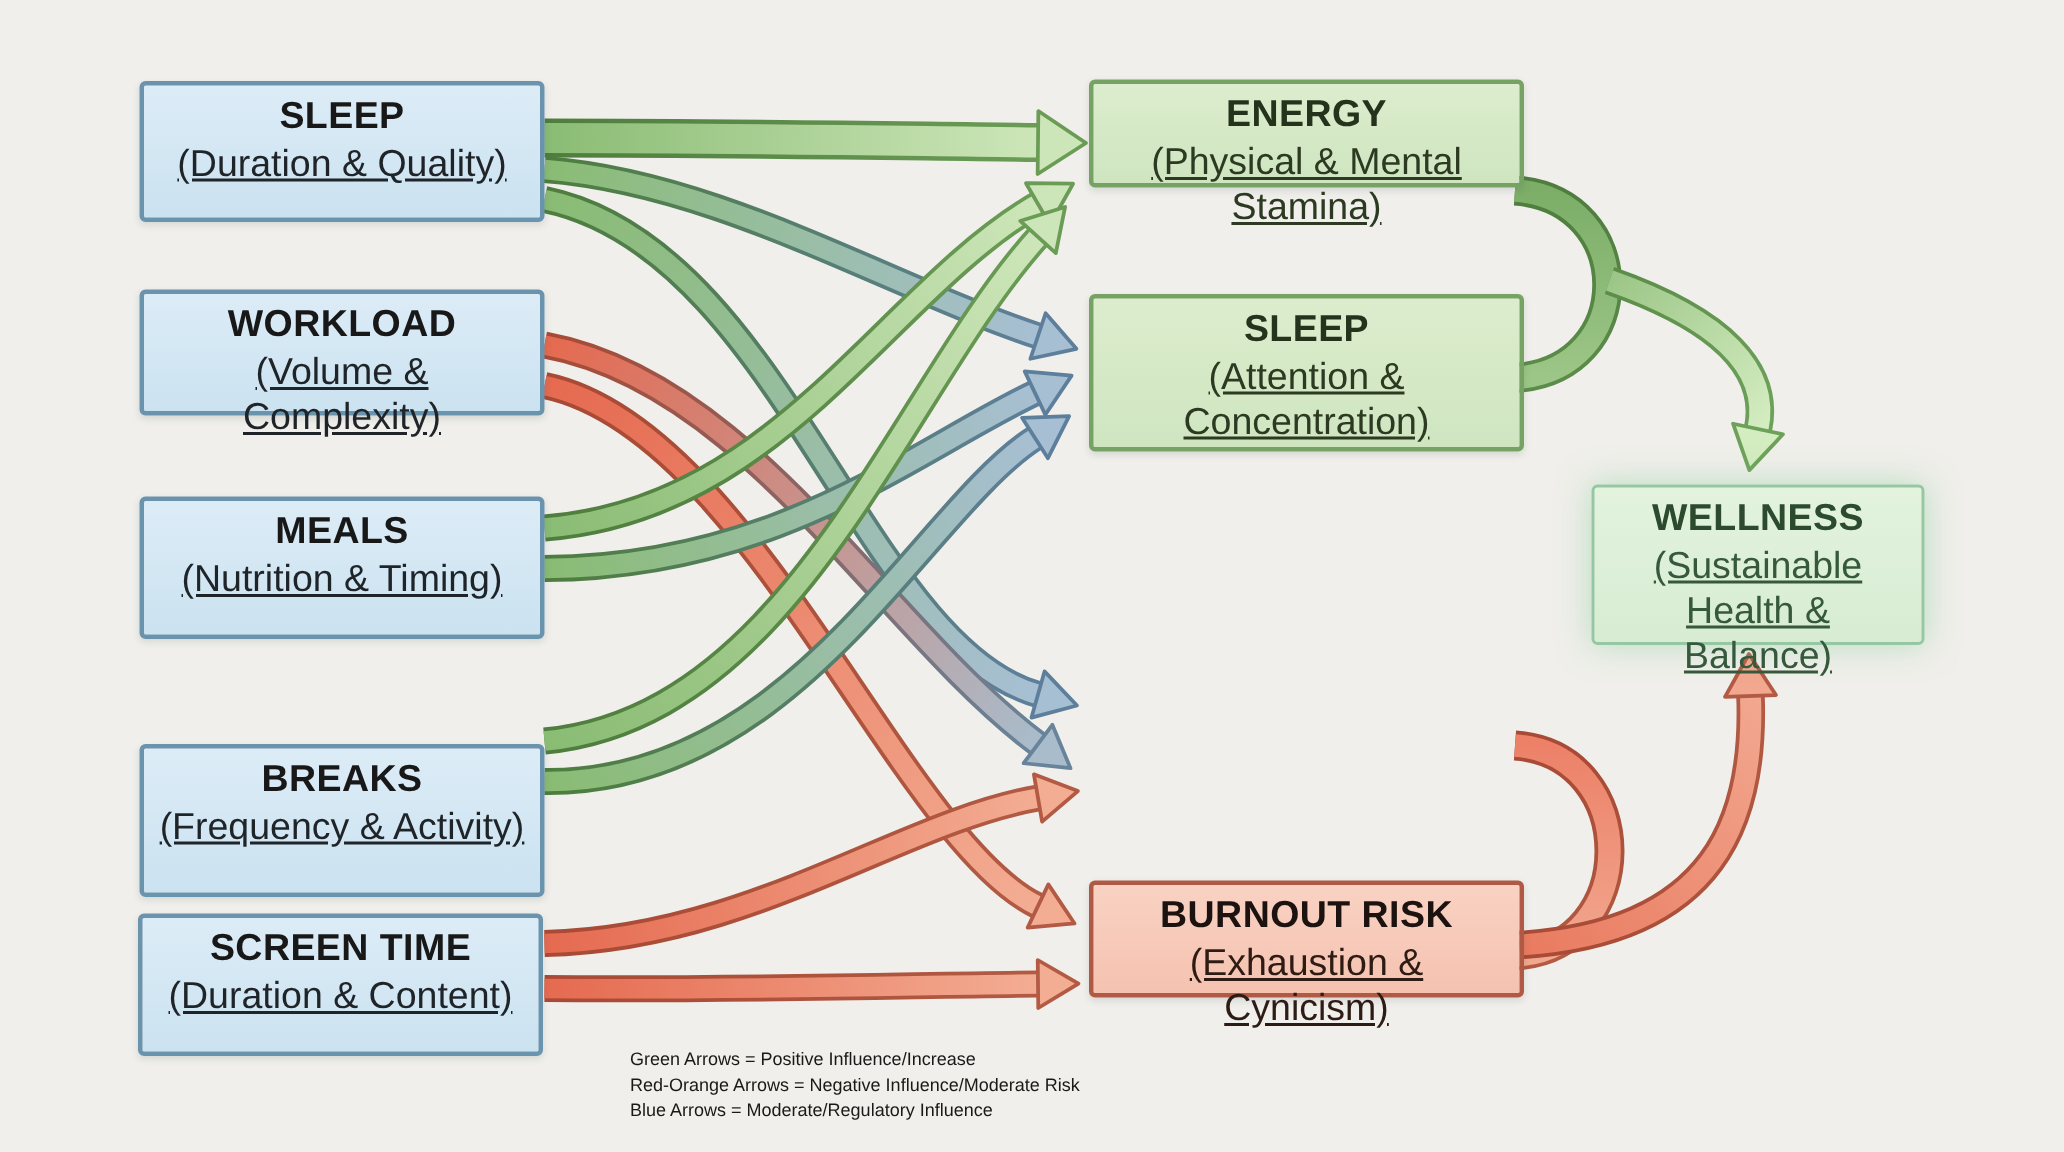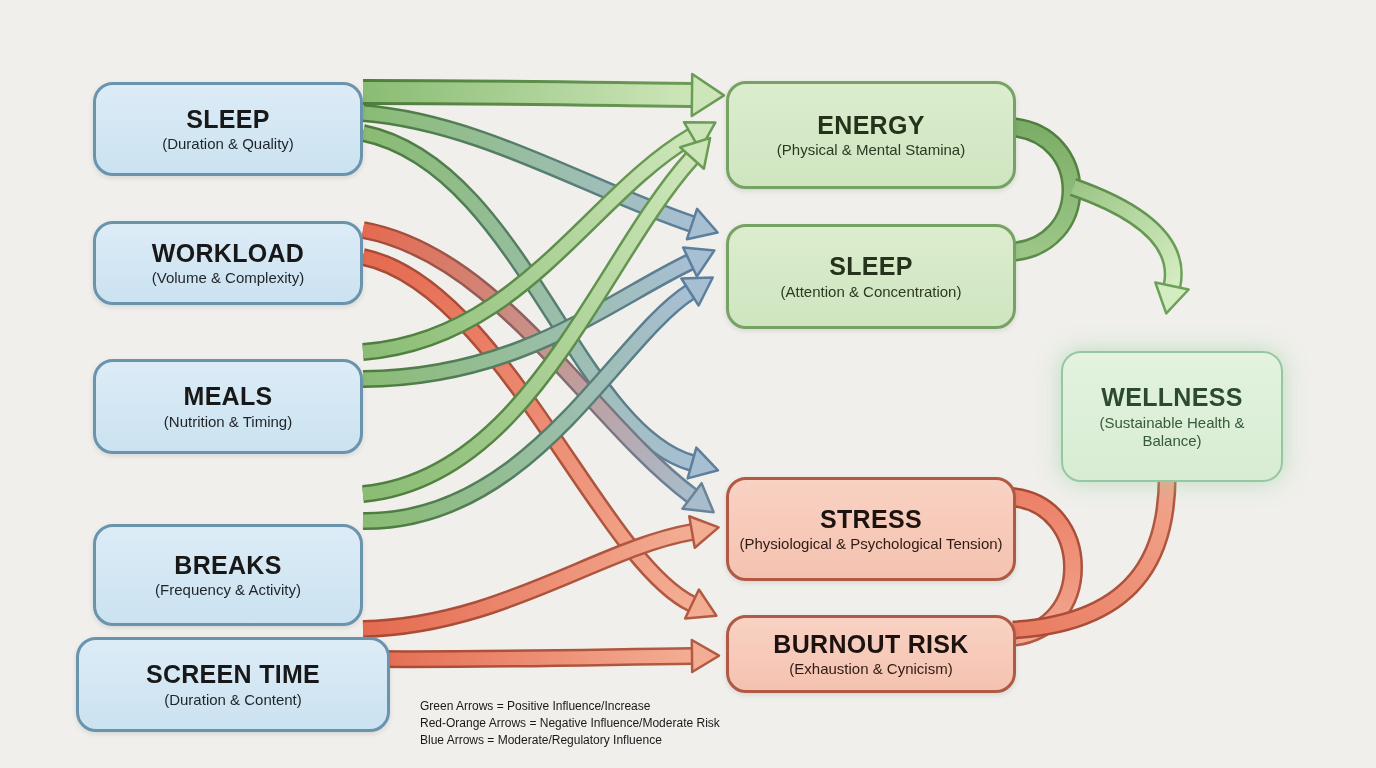--- a/index.html
+++ b/index.html
@@ -6,28 +6,27 @@
   #stage{
     position:relative;
     width:1376px;height:768px;
     background:#f0efeb;
     overflow:hidden;
     font-family:"Liberation Sans", sans-serif;
   }
   #arrow-layer{position:absolute;left:0;top:0;z-index:1;}
   .node{
     position:absolute;z-index:2;
-    display:flex;flex-direction:column;align-items:center;justify-content:center;
-    border-radius:20px;box-sizing:border-box;
+    display:flex;flex-direction:column;align-items:center;justify-content:flex-start;
+    border-radius:4px;box-sizing:border-box;
     text-align:center;padding:6px 10px;
     box-shadow:0 2px 5px rgba(60,70,80,.14);
-    margin-top:28px;
   }
   .node .title{font-weight:bold;font-size:25px;letter-spacing:.3px;line-height:1.15;}
-  .node .subtitle{font-size:15px;line-height:1.2;margin-top:2px;}
+  .node .subtitle{font-size:25px;line-height:1.2;margin-top:2px;text-decoration:underline;}
   .node-blue{background:linear-gradient(180deg,#dcecf7 0%,#cbe2f0 100%);border:3px solid #6a93ad;}
   .node-blue .title{color:#181818;}
   .node-blue .subtitle{color:#1f2429;}
   .node-green{background:linear-gradient(180deg,#dcedcd 0%,#cfe5c0 100%);border:3px solid #76a264;}
   .node-green .title{color:#26331c;}
   .node-green .subtitle{color:#2c3a22;}
   .node-red{background:linear-gradient(180deg,#f9d2c3 0%,#f5c2b0 100%);border:3px solid #b05a46;}
   .node-red .title{color:#1c1310;}
   .node-red .subtitle{color:#2e1b14;}
   .node-wellness{background:linear-gradient(180deg,#e3f3de 0%,#d7ecd3 100%);border:2.5px solid #95c8a2;
@@ -250,42 +249,38 @@
     <div class="subtitle">(Volume &amp; Complexity)</div>
   </div>
   <div class="node node-blue" style="left:93px;top:331px;width:270px;height:95px;">
     <div class="title">MEALS</div>
     <div class="subtitle">(Nutrition &amp; Timing)</div>
   </div>
   <div class="node node-blue" style="left:93px;top:496px;width:270px;height:102px;">
     <div class="title">BREAKS</div>
     <div class="subtitle">(Frequency &amp; Activity)</div>
   </div>
-  <div class="node node-blue" style="left:76px;top:609px;width:314px;height:95px;">
+  <div class="node node-blue" style="left:92px;top:609px;width:270px;height:95px;">
     <div class="title">SCREEN TIME</div>
     <div class="subtitle">(Duration &amp; Content)</div>
   </div>
 
-  <div class="node node-green" style="left:726px;top:53px;width:290px;height:108px;">
+  <div class="node node-green" style="left:726px;top:53px;width:290px;height:72px;">
     <div class="title">ENERGY</div>
     <div class="subtitle">(Physical &amp; Mental Stamina)</div>
   </div>
   <div class="node node-green" style="left:726px;top:196px;width:290px;height:105px;">
     <div class="title">SLEEP</div>
     <div class="subtitle">(Attention &amp; Concentration)</div>
   </div>
-  <div class="node node-red" style="left:726px;top:449px;width:290px;height:104px;">
-    <div class="title">STRESS</div>
-    <div class="subtitle">(Physiological &amp; Psychological Tension)</div>
-  </div>
   <div class="node node-red" style="left:726px;top:587px;width:290px;height:78px;">
     <div class="title">BURNOUT RISK</div>
     <div class="subtitle">(Exhaustion &amp; Cynicism)</div>
   </div>
-  <div class="node node-wellness" style="left:1061px;top:323px;width:222px;height:131px;padding:6px 16px;">
+  <div class="node node-wellness" style="left:1061px;top:323px;width:222px;height:107px;padding:6px 16px;">
     <div class="title">WELLNESS</div>
     <div class="subtitle">(Sustainable Health &amp; Balance)</div>
   </div>
 
   <div id="legend">
     <div>Green Arrows = Positive Influence/Increase</div>
     <div>Red-Orange Arrows = Negative Influence/Moderate Risk</div>
     <div>Blue Arrows = Moderate/Regulatory Influence</div>
   </div>
 </div>

